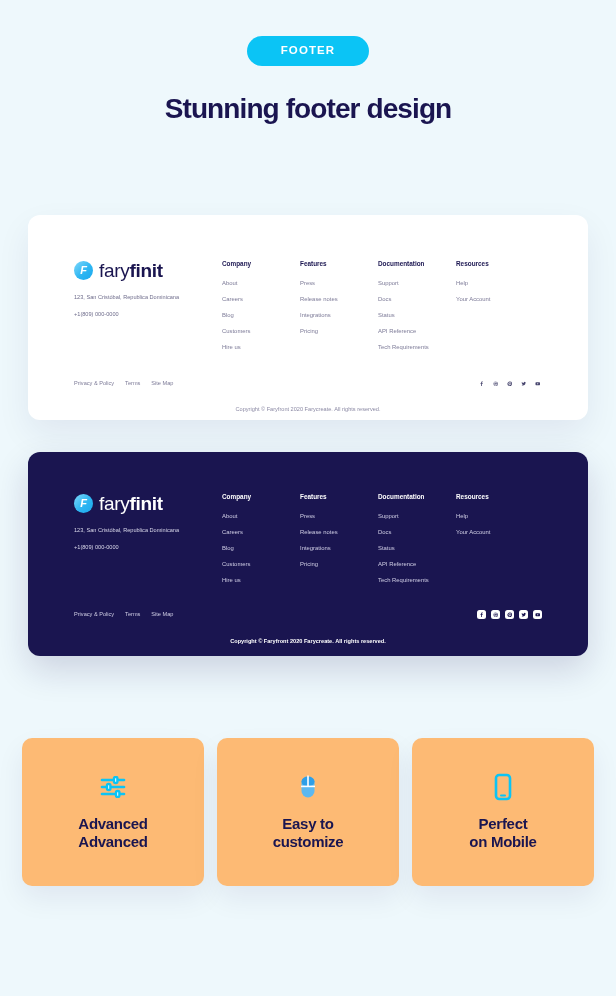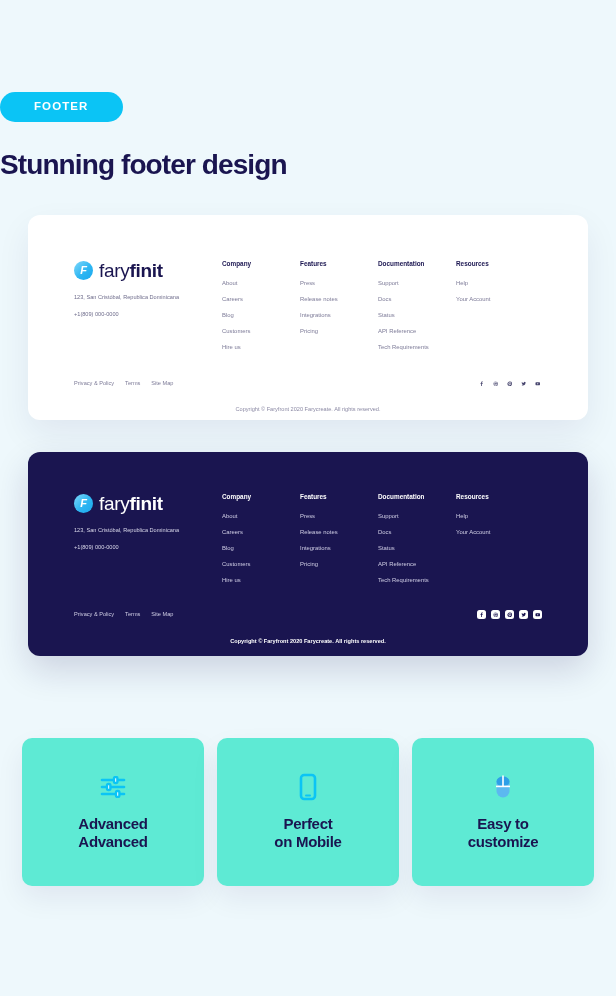--- a/index.html
+++ b/index.html
@@ -12,21 +12,22 @@
   body {
     font-family: "Liberation Sans", sans-serif;
     background: #eef8fc;
     color: #1a1550;
     overflow: hidden;
     position: relative;
   }
 
   
   .page-header {
-    padding-top: 92px;
+    padding-top: 36px;
+    text-align: center;
   }
   .badge {
     display: inline-block;
     background: #0bc4f5;
     color: #ffffff;
     font-size: 11.5px;
     font-weight: bold;
     letter-spacing: 1.1px;
     padding: 9px 34px;
     border-radius: 20px;
@@ -204,21 +205,21 @@
     position: absolute;
     top: 738px;
     left: 22px;
     width: 572px;
     display: flex;
     gap: 13px;
   }
   .feature-card {
     flex: 1;
     height: 148px;
-    background: #5eead4;
+    background: #fdba74;
     border-radius: 10px;
     box-shadow: 0 12px 28px rgba(26, 21, 80, 0.07);
     display: flex;
     flex-direction: column;
     align-items: center;
     justify-content: center;
     padding: 0 12px;
   }
   .feature-icon {
     height: 28px;
@@ -444,33 +445,33 @@
           <rect x="7" y="8" width="3.4" height="6" rx="1.4"></rect>
           <rect x="16" y="15" width="3.4" height="6" rx="1.4"></rect>
         </g>
       </svg>
     </div>
     <div class="feature-label"><span>Advanced</span><br><span>Advanced</span></div>
   </div>
 
   <div class="feature-card">
     <div class="feature-icon">
-      <svg width="20" height="28" viewBox="0 0 20 28">
-        <rect x="3" y="2" width="14" height="24" rx="3.2" fill="none" stroke="#0bc4f5" stroke-width="2.6"></rect>
-        <line x1="8" y1="22.4" x2="12" y2="22.4" stroke="#0bc4f5" stroke-width="2" stroke-linecap="round"></line>
-      </svg>
-    </div>
-    <div class="feature-label"><span>Perfect</span><br><span>on Mobile</span></div>
-  </div>
-
-  <div class="feature-card">
-    <div class="feature-icon">
       <svg width="20" height="26" viewBox="0 0 20 26">
         <rect x="3.5" y="2.5" width="13" height="21" rx="6.5" fill="#5cb8f0"></rect>
         <rect x="3.5" y="2.5" width="13" height="10" rx="6.5" fill="#2e9fe8"></rect>
         <rect x="9.2" y="1.5" width="1.6" height="11" fill="#ffffff"></rect>
         <rect x="3" y="11.6" width="14" height="1.6" fill="#ffffff"></rect>
       </svg>
     </div>
     <div class="feature-label"><span>Easy to</span><br><span>customize</span></div>
   </div>
 
+  <div class="feature-card">
+    <div class="feature-icon">
+      <svg width="20" height="28" viewBox="0 0 20 28">
+        <rect x="3" y="2" width="14" height="24" rx="3.2" fill="none" stroke="#0bc4f5" stroke-width="2.6"></rect>
+        <line x1="8" y1="22.4" x2="12" y2="22.4" stroke="#0bc4f5" stroke-width="2" stroke-linecap="round"></line>
+      </svg>
+    </div>
+    <div class="feature-label"><span>Perfect</span><br><span>on Mobile</span></div>
+  </div>
+
 </div>
 
 </body></html>

